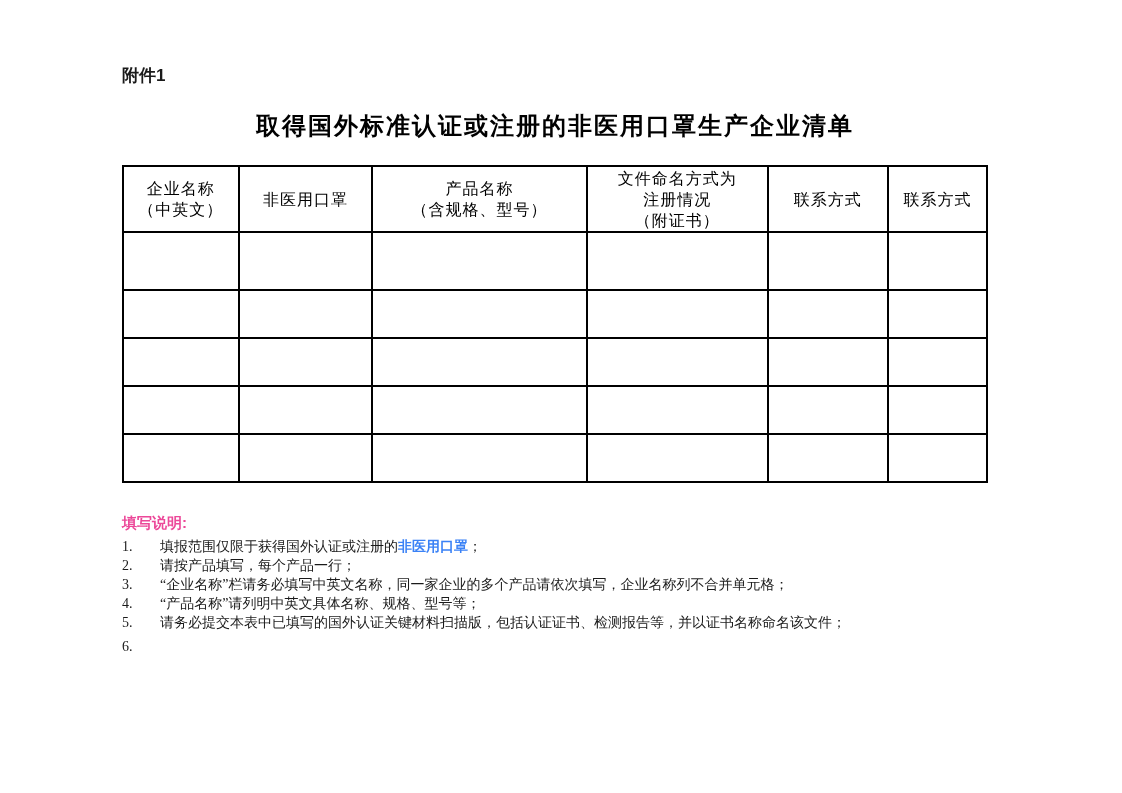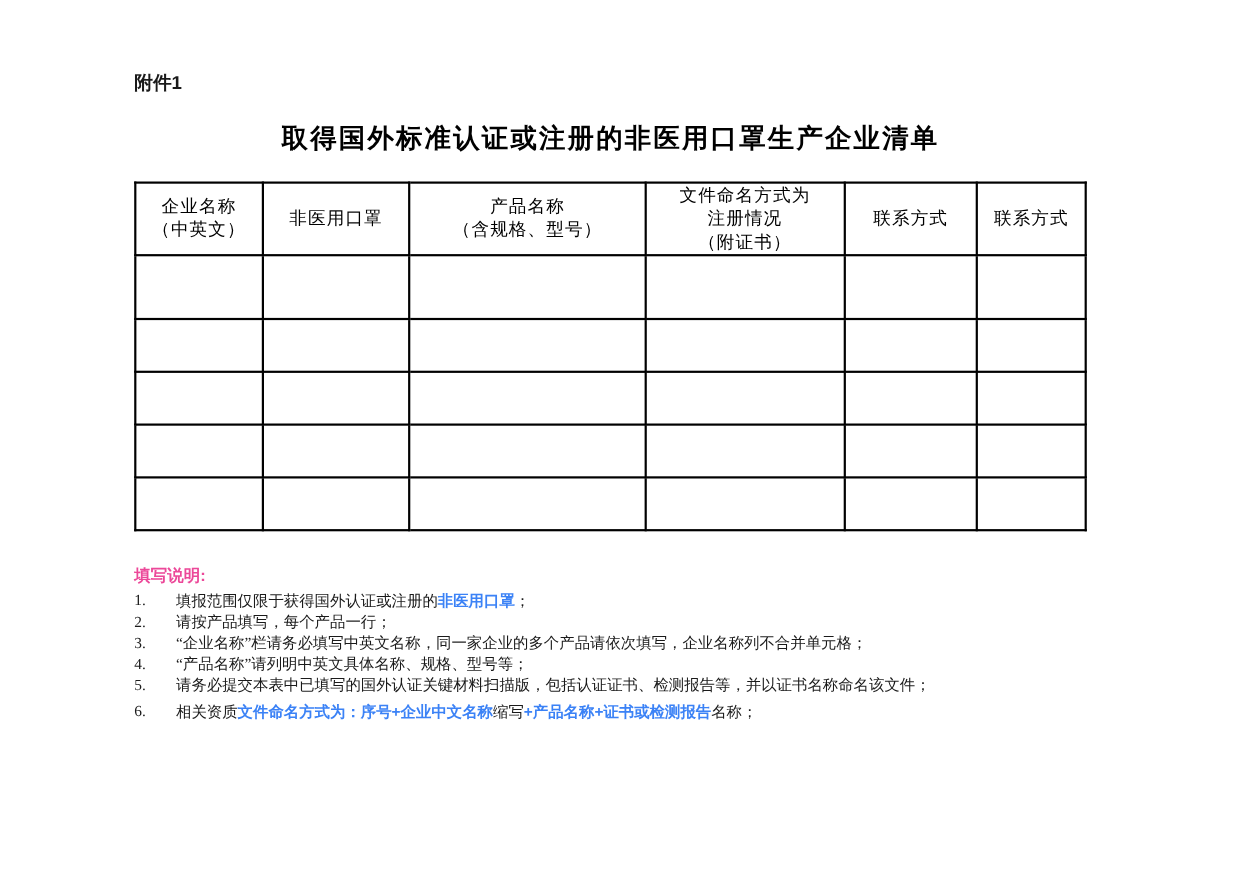--- a/index.html
+++ b/index.html
@@ -219,18 +219,17 @@
     <div class="note">
       <span class="num">5.</span>
       <span class="text">
         <span class="line"><span class="seg">请务必提交本表中已填写的国外认证关键材料扫描版，包括认证证书、检测报告等，并以证书名称命名该文件；</span></span>
       </span>
     </div>
 
     <div class="note note-gap">
       <span class="num">6.</span>
       <span class="text">
-        <span class="line"><span class="seg">相关资质</span><span class="seg bold">文件命名方式为：序号+企业中文名称</span><span class="seg">缩写</span><span class="seg bold">+产品名称+证书或检测报告</span><span class="seg">名称；</span></span>
       </span>
     </div>
   </div>
 
 </div>
 
 </body></html>

